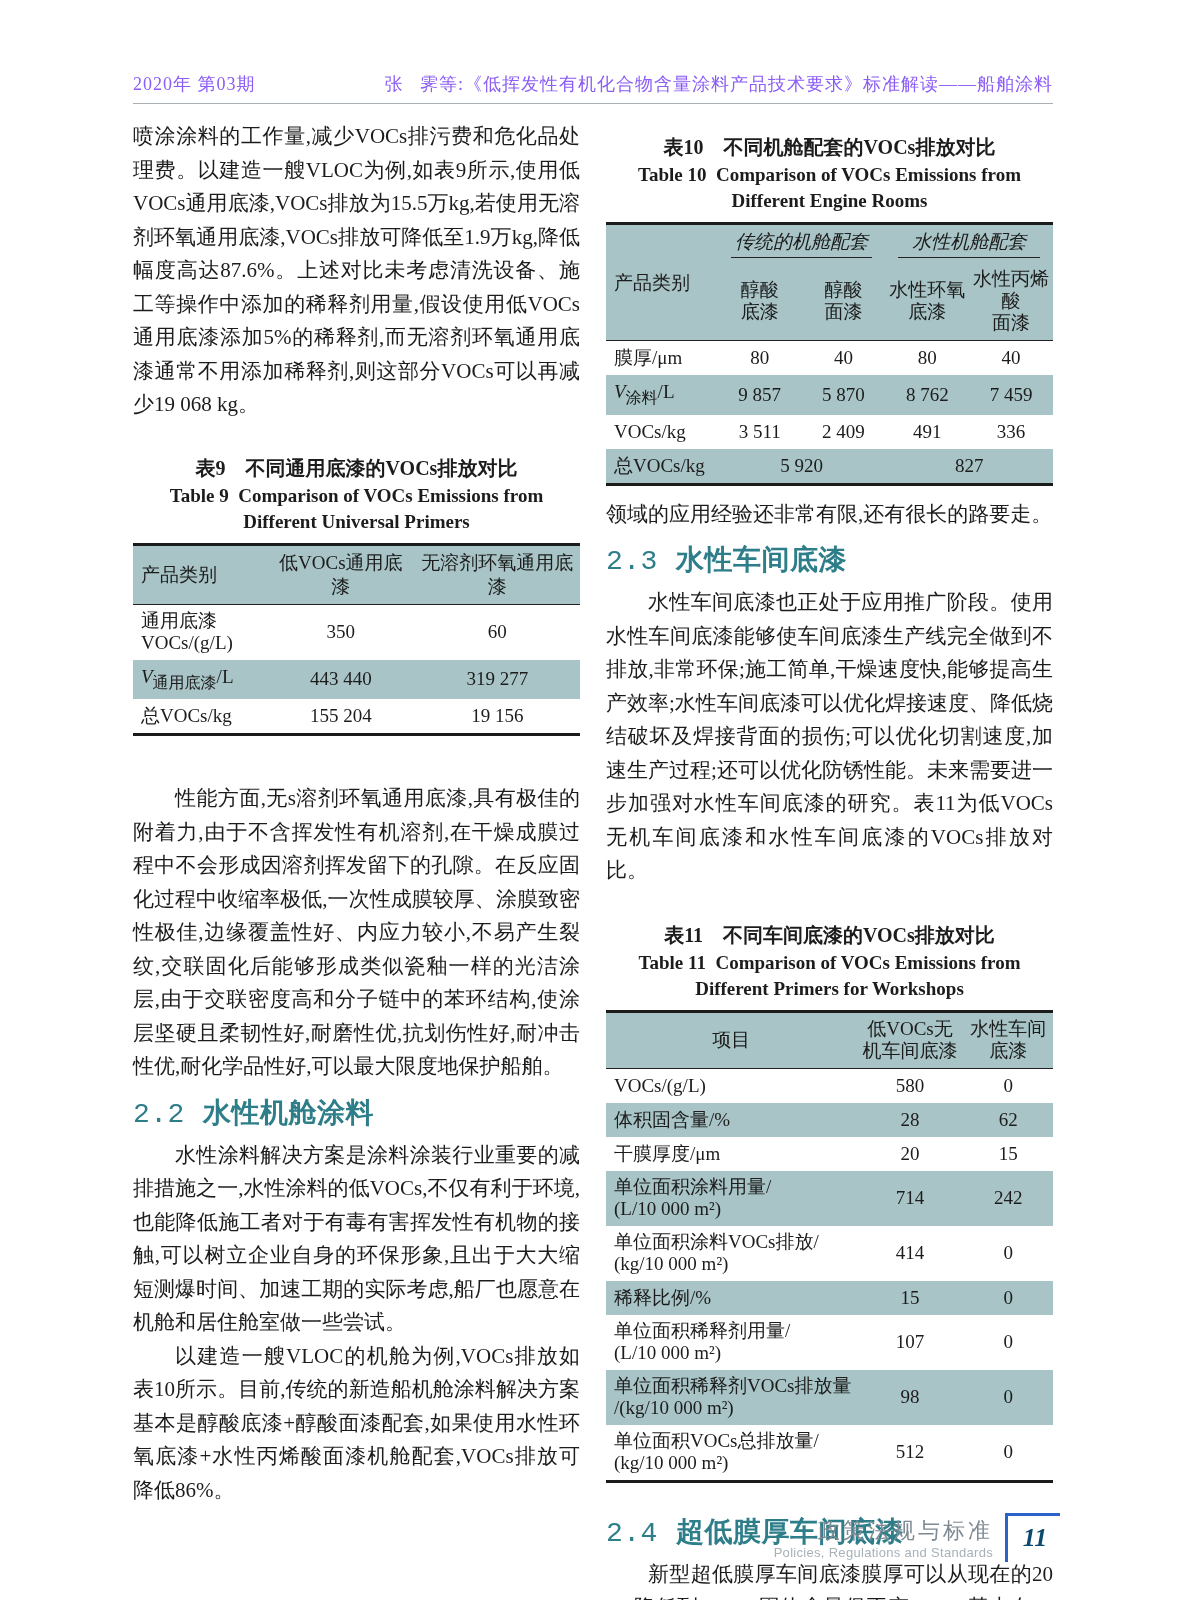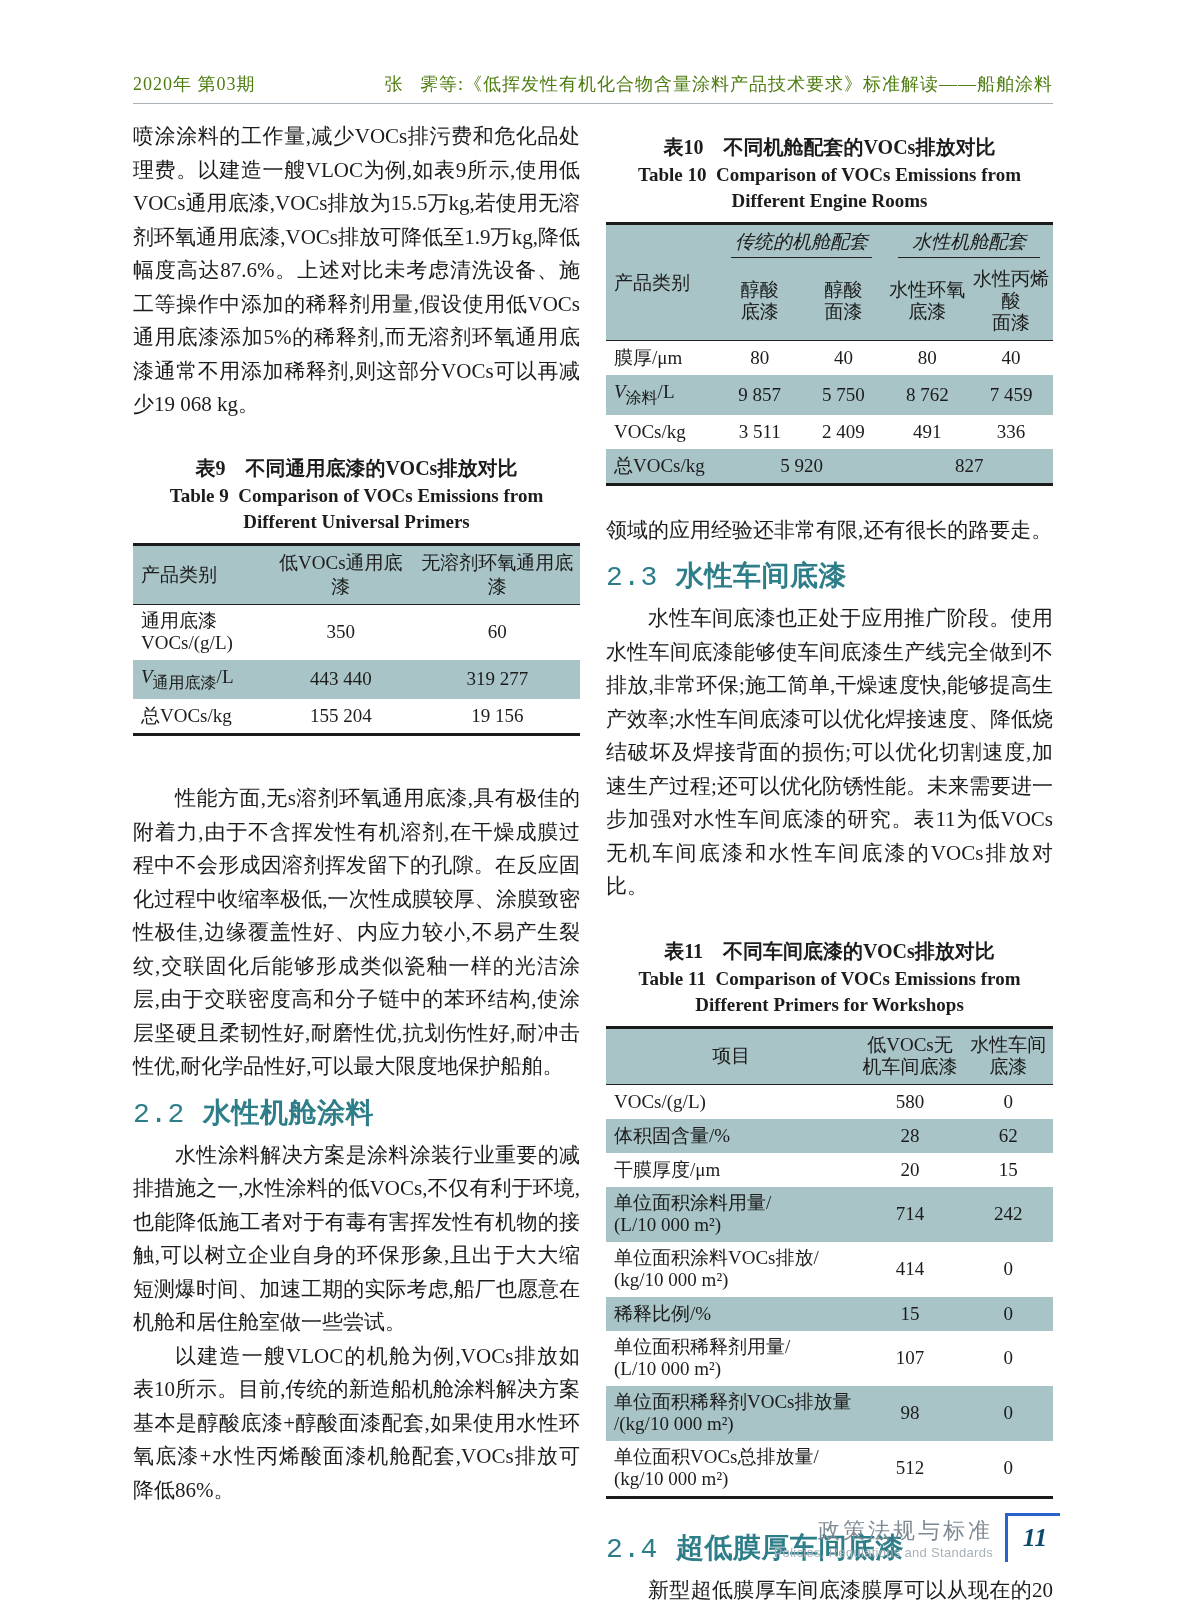--- a/index.html
+++ b/index.html
@@ -4,21 +4,21 @@
 <style>
   html,body { margin:0; padding:0; background:#ffffff; }
   .page {
     position:relative; width:1187px; height:1600px; background:#ffffff;
     font-family:"Liberation Serif","DejaVu Serif",serif; color:#1c1c1c;
     overflow:hidden;
   }
   .pg-header {
     position:absolute; top:72px; left:133px; width:920px;
     display:flex; justify-content:space-between; align-items:center;
-    color:#4d7c0f; font-size:18px; letter-spacing:1px;
+    color:#8b5cf6; font-size:18px; letter-spacing:1px;
   }
   .header-rule {
     position:absolute; top:103px; left:133px; width:920px; height:1px;
     background:#a9b0b6;
   }
   .content {
     position:absolute; top:120px; left:133px; width:920px;
     display:flex; gap:26px;
   }
   .col { width:447px; }
@@ -28,21 +28,21 @@
   }
   p.body.noindent { text-indent:0; }
   .sec {
     margin:10px 0 7px 0; font-family:Liberation Mono, monospace;
     font-size:28px; font-weight:600; color:#2e7e8a; letter-spacing:0.5px;
   }
   .sec .sec-num { margin-right:18px; font-weight:500; }
   .sec.more-top { margin-top:26px; }
   .tbl-block { margin:0; }
   .t9  { margin:33px 0 46px 0; }
-  .t10 { margin:14px 0 28px 0; }
+  .t10 { margin:14px 0 12px 0; }
   .t11 { margin:34px 0 30px 0; }
   .tbl-title-cn {
     text-align:center; font-weight:bold; font-size:20px; line-height:26px;
   }
   .tbl-title-en {
     text-align:center; font-weight:bold; font-size:19px; line-height:26px;
     max-width:432px; margin:2px auto 8px auto;
   }
   table.tbl {
     width:100%; border-collapse:collapse;
@@ -166,21 +166,21 @@
             <tr>
               <td class="lbl">膜厚/μm</td>
               <td class="val">80</td>
               <td class="val">40</td>
               <td class="val">80</td>
               <td class="val">40</td>
             </tr>
             <tr class="stripe">
               <td class="lbl"><i class="vvar">V</i><sub class="vsub">涂料</sub><span>/L</span></td>
               <td class="val">9 857</td>
-              <td class="val">5 750</td>
+              <td class="val">5 870</td>
               <td class="val">8 762</td>
               <td class="val">7 459</td>
             </tr>
             <tr>
               <td class="lbl">VOCs/kg</td>
               <td class="val">3 511</td>
               <td class="val">2 409</td>
               <td class="val">491</td>
               <td class="val">336</td>
             </tr>

